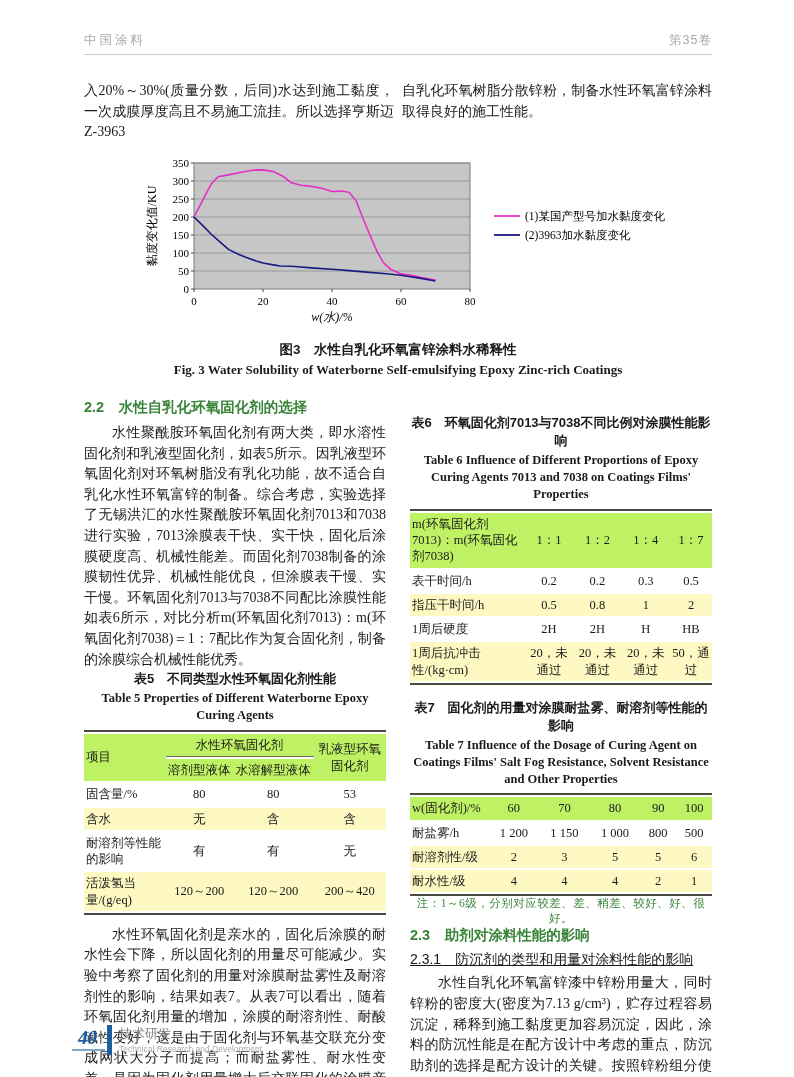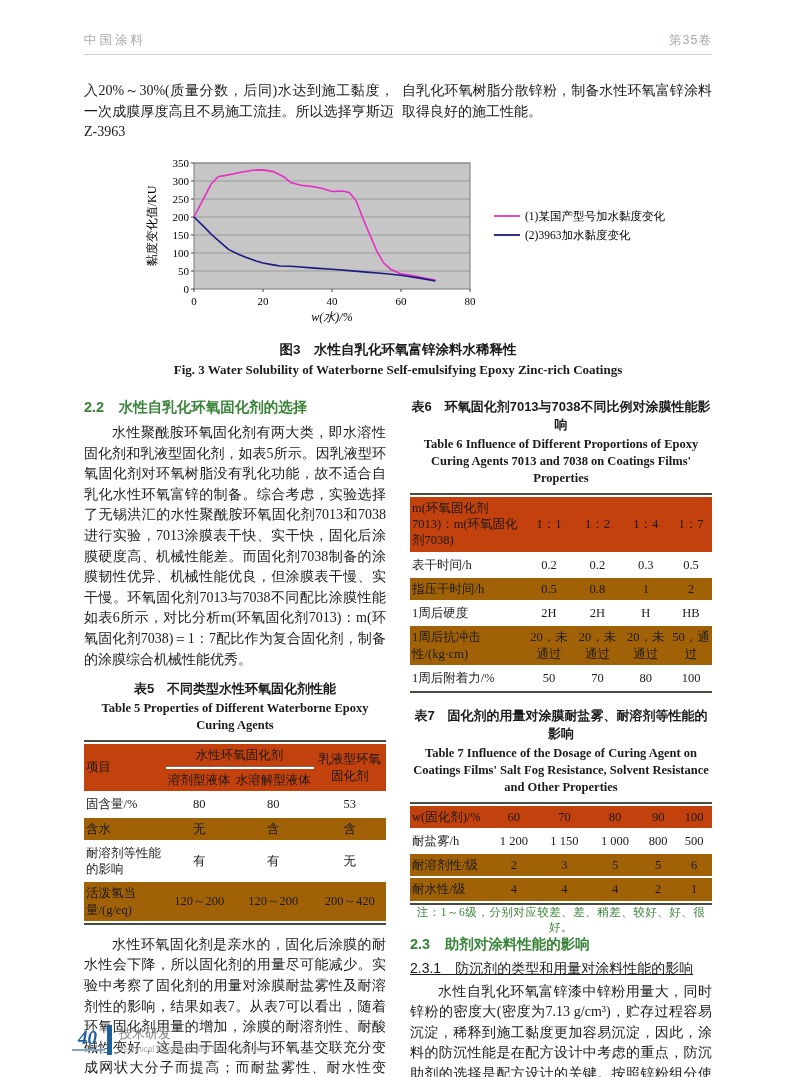--- a/index.html
+++ b/index.html
@@ -47,36 +47,36 @@
   }
   h4.subsec {
     color:#1a1a1a; font-size:14px; font-weight:normal; margin:2px 0 4px 0;
     font-family:"Liberation Sans","DejaVu Sans",sans-serif;
     text-decoration:underline;
   }
   p.body-par { font-size:14px; line-height:1.47; text-align:justify; text-indent:2em; }
 
   
   .tbl-title-zh {
-    text-align:center; font-weight:bold; font-size:13px; margin-top:10px;
+    text-align:center; font-weight:bold; font-size:13px; 
     font-family:"Liberation Sans","DejaVu Sans",sans-serif;
   }
   .tbl-title-en {
     text-align:center; font-weight:bold; font-size:12.5px; margin-top:2px; line-height:1.35;
     font-family:"Liberation Serif","DejaVu Serif",serif;
   }
   table.paper {
     width:100%; border-collapse:separate; border-spacing:0 2px;
     margin-top:6px; font-size:12.5px;
     border-top:2px solid #4a4a42; border-bottom:2px solid #4a4a42;
   }
   table.paper th, table.paper td { padding:3px 2px; text-align:center; vertical-align:middle; line-height:1.3; }
   table.paper th.rowlab, table.paper td.rowlab { text-align:left; padding-left:2px; }
-  table.paper .stripe { background:#a16207;margin-top:23px; }
-  table.paper thead th { background:#c2410c; font-weight:normal; }
+  table.paper .stripe { background:#fef9c3;margin-top:23px; }
+  table.paper thead th { background:#bef264; font-weight:normal; }
   table.paper thead tr.h1 th.grp { border-bottom:1px solid #6b6b60; }
   .note-line { color:#398439; font-size:11.5px; text-align:center; letter-spacing:0.5px; }
 
   
   .page-footer { position:absolute; left:72px; bottom:22px; display:flex; align-items:flex-start; }
   .page-num {
     color:#1e5f9e; font-style:italic; font-weight:bold; font-size:19px;
     font-family:"Liberation Serif","DejaVu Serif",serif;
     padding:2px 8px 0 6px; border-bottom:2px solid #7fa8cc;
   }
@@ -195,21 +195,21 @@
               <td>120～200</td>
               <td>200～420</td>
             </tr>
           </tbody>
       </table>
 
       <p class="body-par" style="margin-top:10px">水性环氧固化剂是亲水的，固化后涂膜的耐水性会下降，所以固化剂的用量尽可能减少。实验中考察了固化剂的用量对涂膜耐盐雾性及耐溶剂性的影响，结果如表7。从表7可以看出，随着环氧固化剂用量的增加，涂膜的耐溶剂性、耐酸碱性变好，这是由于固化剂与环氧基交联充分变成网状大分子而提高；而耐盐雾性、耐水性变差，是因为固化剂用量增大后交联固化的涂膜亲水性变强，导致涂料的耐盐雾性、耐水性变差。通过平衡各方面的性能，最后确定复合水性环氧固化剂的用量为理论当量的80%。</p>
     </div>
 
     <div class="col">
-      <div class="tbl-title-zh" style="margin-top:4px">表6　环氧固化剂7013与7038不同比例对涂膜性能影响</div>
+      <div class="tbl-title-zh" style="margin-top:20px">表6　环氧固化剂7013与7038不同比例对涂膜性能影响</div>
       <div class="tbl-title-en">Table 6   Influence of Different Proportions of Epoxy Curing Agents 7013 and 7038 on Coatings Films' Properties</div>
       <table class="paper">
         <thead>
           <tr>
               <th class="rowlab" style="width: 38%;">m(环氧固化剂7013)：m(环氧固化剂7038)</th>
               <th>1：1</th>
               <th>1：2</th>
               <th>1：4</th>
               <th>1：7</th>
             </tr>
@@ -235,27 +235,20 @@
               <td>2H</td>
               <td>H</td>
               <td>HB</td>
             </tr>
             <tr class="stripe">
               <td class="rowlab">1周后抗冲击性/(kg·cm)</td>
               <td>20，未通过</td>
               <td>20，未通过</td>
               <td>20，未通过</td>
               <td>50，通过</td>
-            </tr>
-            <tr>
-              <td class="rowlab">1周后附着力/%</td>
-              <td>50</td>
-              <td>70</td>
-              <td>80</td>
-              <td>100</td>
             </tr>
           </tbody>
       </table>
 
       <div class="tbl-title-zh" style="margin-top:14px">表7　固化剂的用量对涂膜耐盐雾、耐溶剂等性能的影响</div>
       <div class="tbl-title-en">Table 7   Influence of the Dosage of Curing Agent on Coatings Films' Salt Fog Resistance, Solvent Resistance and Other Properties</div>
       <table class="paper">
         <thead>
           <tr>
               <th class="rowlab" style="width: 26%;">w(固化剂)/%</th>

